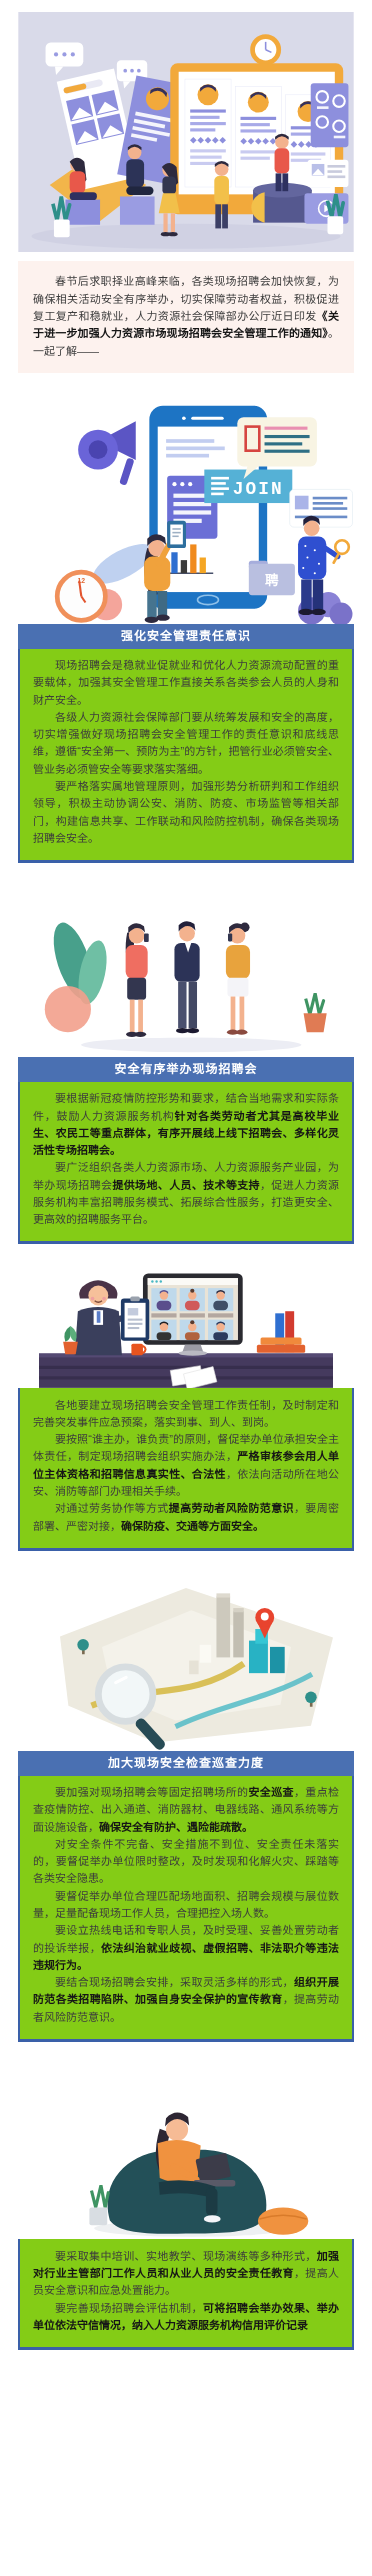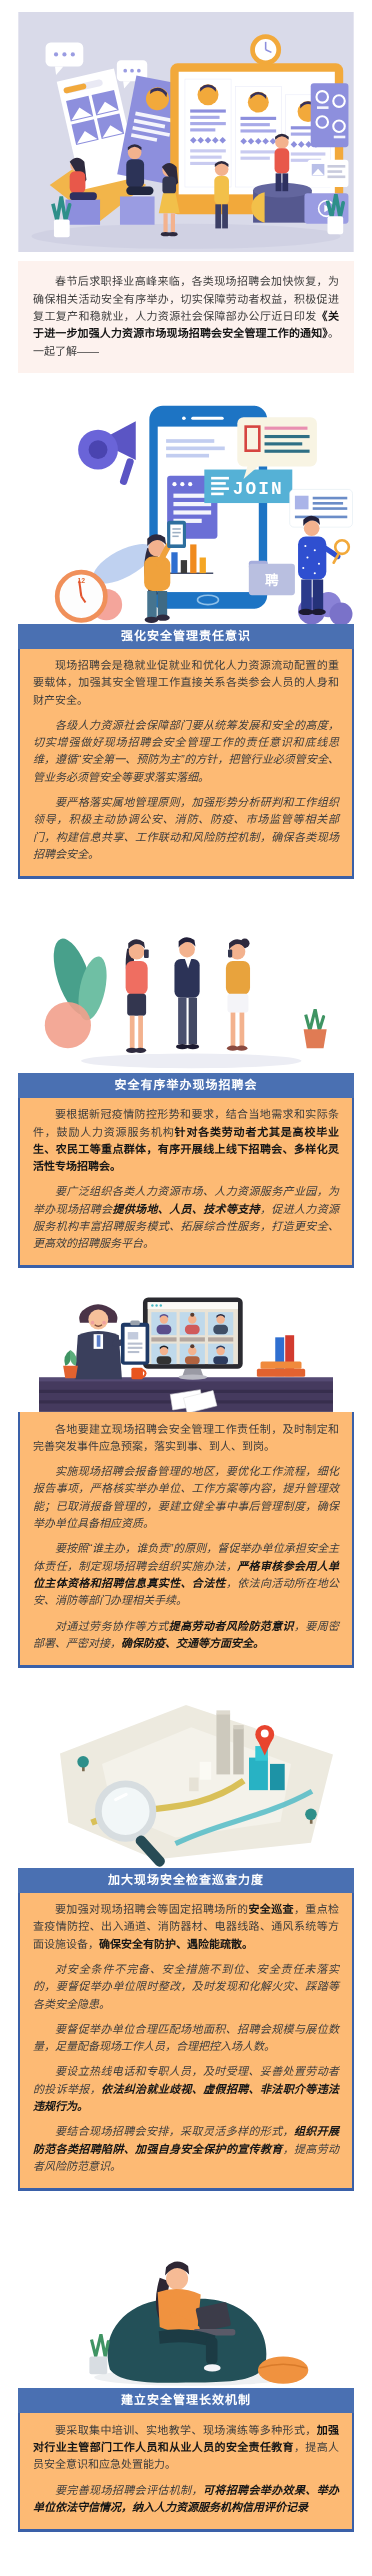--- a/index.html
+++ b/index.html
@@ -40,24 +40,24 @@
     color:#ffffff;
     font-size:12px;
     font-weight:bold;
     letter-spacing:1px;
     text-align:center;
   }
   .sec-b{
     border-left:2.6px solid #3a60a8;
     border-right:2.6px solid #3a60a8;
     border-bottom:3.7px solid #3a60a8;
-    background:#fdba74;
+    background:#84cc16;
     padding:8.4px 12.6px 12.6px;
   }
-  .sec-b .para + .para{margin-top:8px;font-style:italic;}
+  .sec-b .para + .para{margin-top:0;}
   .run{color:inherit;}
   .run.b{font-weight:bold;color:#161616;}
 </style>
 </head>
 <body>
 
 <main class="page">
 
   <figure class="illus" id="illus1">
     <svg width="336" height="240" viewBox="0 0 640 458" role="img" aria-label="招聘会大屏幕简历与求职者插画">
@@ -521,21 +521,20 @@
       <g>
         <rect x="292" y="192" width="58" height="30" transform="rotate(-9 321 207)" fill="#ffffff" stroke="#dddddd"></rect>
         <rect x="318" y="196" width="58" height="30" transform="rotate(-14 347 211)" fill="#ffffff" stroke="#dddddd"></rect>
       </g>
     </svg>
   </figure>
 
   <section class="sec">
     <div class="sec-b">
         <p class="para"><span class="run">各地要建立现场招聘会安全管理工作责任制，及时制定和完善突发事件应急预案，落实到事、到人、到岗。</span></p>
-        <p class="para"><span class="run">实施现场招聘会报备管理的地区，要优化工作流程，细化报告事项，严格核实举办单位、工作方案等内容，提升管理效能；已取消报备管理的，要建立健全事中事后管理制度，确保举办单位具备相应资质。</span></p>
         <p class="para"><span class="run">要按照“谁主办，谁负责”的原则，督促举办单位承担安全主体责任，制定现场招聘会组织实施办法，</span><span class="run b">严格审核参会用人单位主体资格和招聘信息真实性、合法性</span><span class="run">，依法向活动所在地公安、消防等部门办理相关手续。</span></p>
         <p class="para"><span class="run">对通过劳务协作等方式</span><span class="run b">提高劳动者风险防范意识</span><span class="run">，要周密部署、严密对接，</span><span class="run b">确保防疫、交通等方面安全。</span></p>
       </div>
   </section>
 
   <figure class="illus" id="illus5">
     <svg width="336" height="183" viewBox="0 0 640 348" role="img" aria-label="地图巡查与放大镜插画">
       <rect width="640" height="348" fill="#ffffff"></rect>
       <polygon points="80,130 320,38 600,132 558,300 262,332 96,262" fill="#edeadf"></polygon>
       <polygon points="160,150 330,80 520,150 500,260 300,290 180,240" fill="#f4f2ea"></polygon>
@@ -608,21 +607,20 @@
         <path d="M460 312 q45 -14 90 0" stroke="#d97b2a" stroke-width="3" fill="none"></path>
       </g>
       <g>
         <polyline points="148,290 140,258 148,290 158,248 166,290 172,262" fill="none" stroke="#3f9463" stroke-width="6" stroke-linecap="round"></polyline>
         <rect x="136" y="290" width="34" height="34" rx="4" fill="#d8dde2"></rect>
       </g>
     </svg>
   </figure>
 
   <section class="sec">
-    <header class="sec-h">建立安全管理长效机制</header>
     <div class="sec-b">
         <p class="para"><span class="run">要采取集中培训、实地教学、现场演练等多种形式，</span><span class="run b">加强对行业主管部门工作人员和从业人员的安全责任教育</span><span class="run">，提高人员安全意识和应急处置能力。</span></p>
         <p class="para"><span class="run">要完善现场招聘会评估机制，</span><span class="run b">可将招聘会举办效果、举办单位依法守信情况，纳入人力资源服务机构信用评价记录</span></p>
       </div>
   </section>
 
 </main>
 
 
 </body></html>

